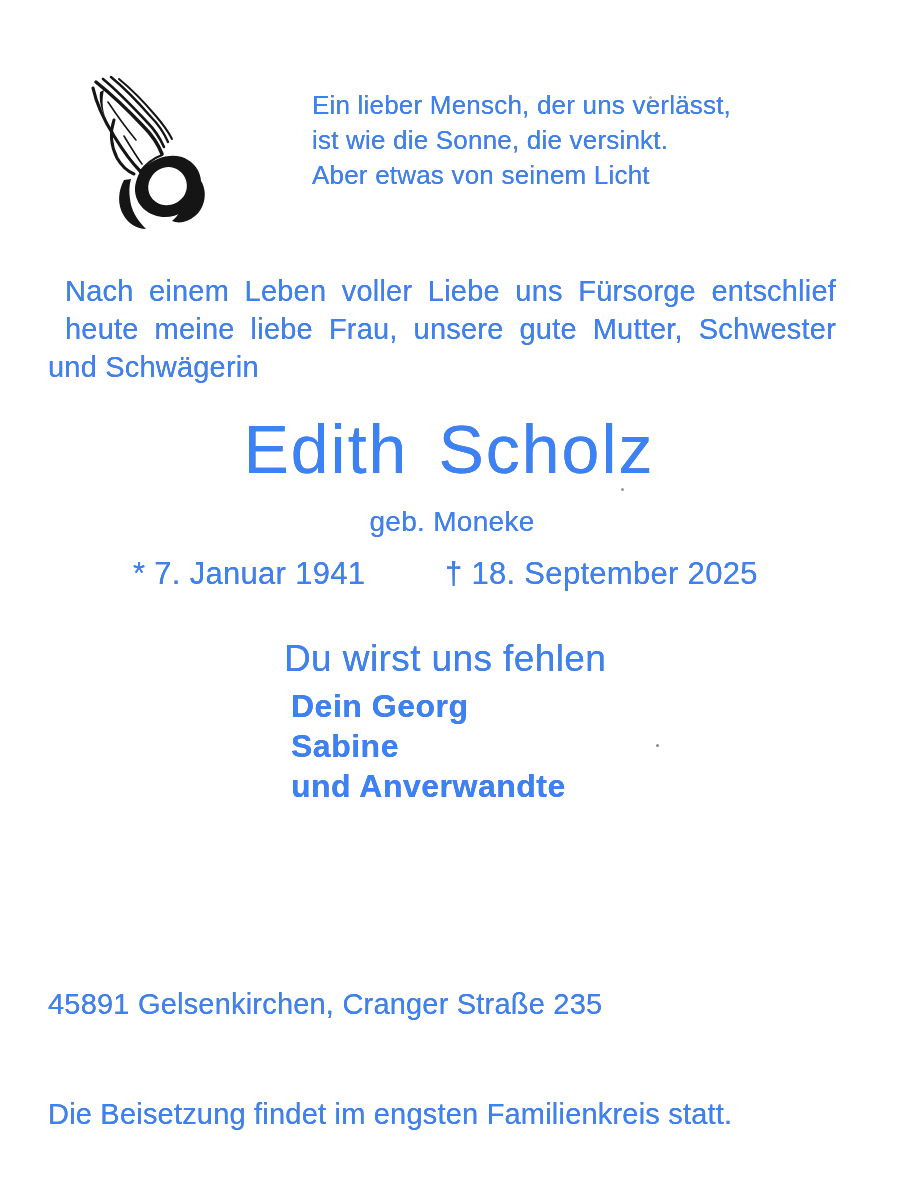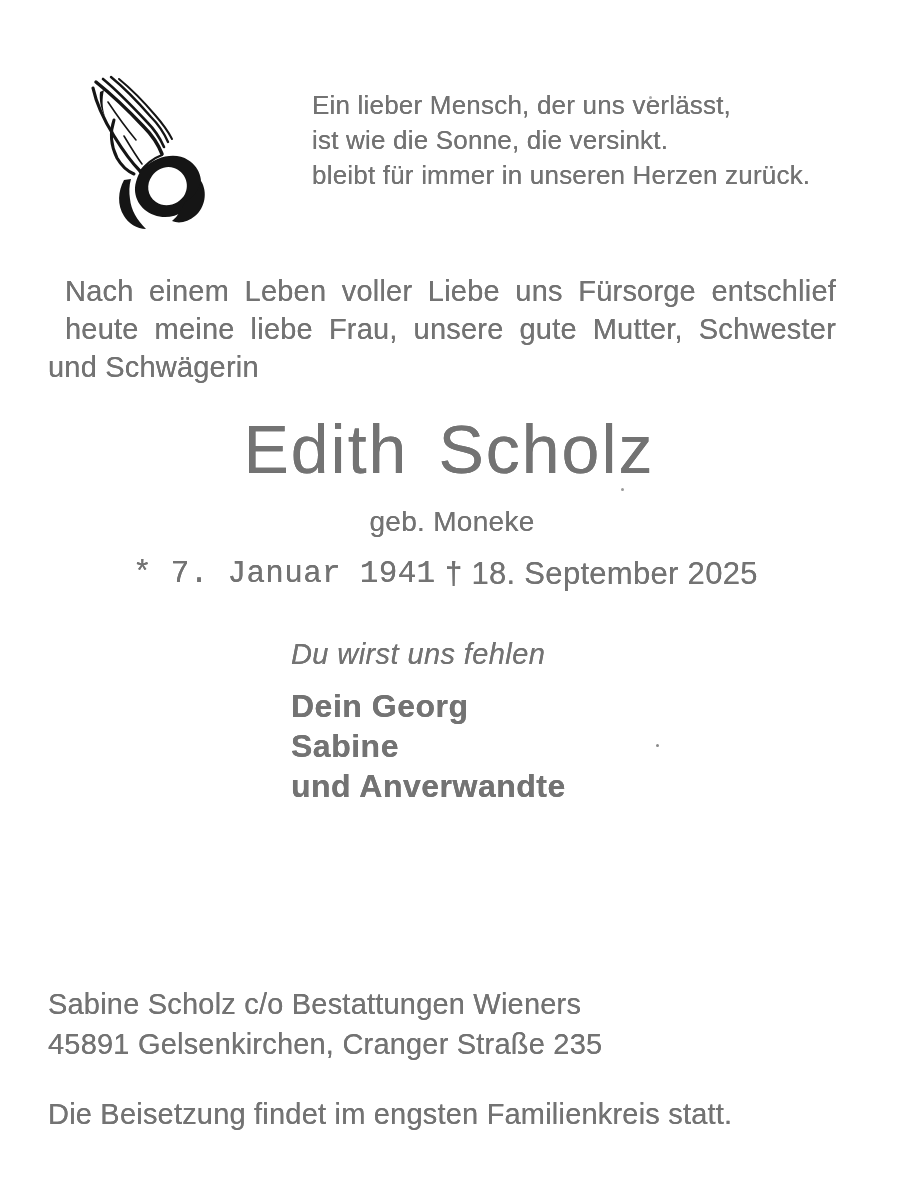--- a/index.html
+++ b/index.html
@@ -8,21 +8,21 @@
     background: #e8e8e8;
   }
   .page {
     position: relative;
     width: 898px;
     height: 1200px;
     margin: 0 auto;
     background: #ffffff;
     overflow: hidden;
     font-family: "Liberation Sans", sans-serif;
-    color: #737373;
+    color: #3b82f6;
     text-shadow: 0 0 0.5px rgba(27,27,27,0.65);
   }
   .abs { position: absolute; }
 
   .hands {
     left: 84px;
     top: 72px;
     width: 134px;
     height: 164px;
   }
@@ -65,30 +65,29 @@
   .maiden {
     left: 3px;
     top: 506px;
     width: 898px;
     text-align: center;
     font-size: 28px;
     letter-spacing: 0.3px;
   }
 
   .dates { font-size: 31px; letter-spacing: 0.3px; white-space: nowrap; }
-  .birth { left: 133px; top: 556px; font-family: Liberation Mono, monospace; }
+  .birth { left: 133px; top: 556px; }
   .death { left: 445px; top: 556px; }
 
   .farewell {
-    left: 291px;
+    left: 284px;
     top: 638px;
-    font-size: 29px;
+    font-size: 37px;
     letter-spacing: 0.4px;
     white-space: nowrap;
-    font-style: italic;
   }
 
   .mourners {
     left: 291px;
     top: 686px;
     font-size: 32px;
     font-weight: bold;
     line-height: 40px;
     letter-spacing: 0.5px;
     white-space: nowrap;
@@ -153,21 +152,21 @@
                M68,104 C62,112 63,124 72,130 C82,137 96,132 101,122 C106,112 101,100 90,96 C82,93 73,97 68,104 Z"></path>
       <path d="M40,108 C34,119 33,133 40,144 C44,151 53,157 62,157 C53,148 47,138 46,127 C45,120 45,114 47,107 Z"></path>
       <path d="M101,130 C109,126 115,118 117,109 C124,120 121,136 111,144 C104,150 95,152 88,149 C94,144 98,137 101,130 Z"></path>
       <path d="M20,18 C18,26 18,36 21,44 C17,38 15,28 16,20 Z"></path>
     </g>
   </svg>
 
   <div class="abs poem">
     <div>Ein lieber Mensch, der uns verlässt,</div>
     <div>ist wie die Sonne, die versinkt.</div>
-    <div>bleibt für immer in unseren Herzen zurück.</div>
+    <div>Aber etwas von seinem Licht</div>
   </div>
 
   <div class="abs intro">
     <div class="justify">Nach einem Leben voller Liebe uns Fürsorge entschlief</div>
     <div class="justify">heute meine liebe Frau, unsere gute Mutter, Schwester</div>
     <div>und Schwägerin</div>
   </div>
 
   <div class="abs name-row">
     <span>Edith</span><span class="last">Scholz</span>
@@ -180,21 +179,20 @@
 
   <div class="abs farewell">Du wirst uns fehlen</div>
 
   <div class="abs mourners">
     <div>Dein Georg</div>
     <div>Sabine</div>
     <div>und Anverwandte</div>
   </div>
 
   <div class="abs address">
-    <div>Sabine Scholz c/o Bestattungen Wieners</div>
     <div>45891 Gelsenkirchen, Cranger Straße 235</div>
   </div>
 
   <div class="abs closing">Die Beisetzung findet im engsten Familienkreis statt.</div>
 
   <div class="speck speck-1"></div>
   <div class="speck speck-2"></div>
   <div class="speck speck-3"></div>
 
 </div>

